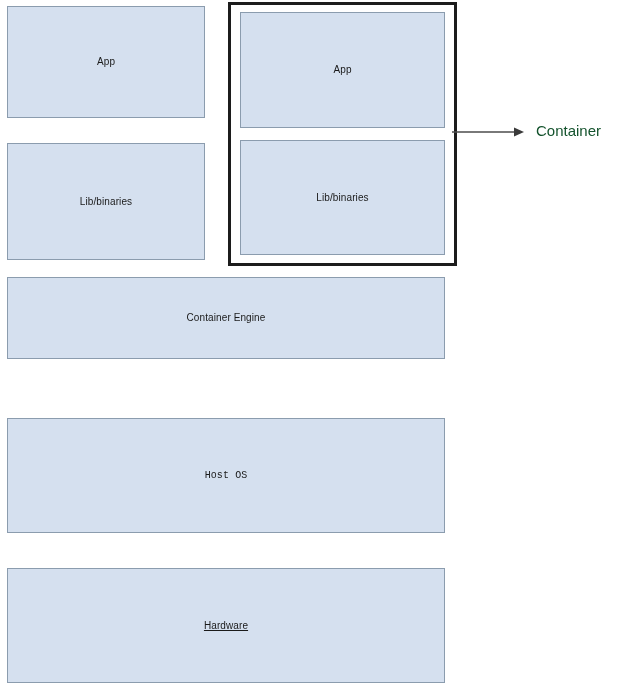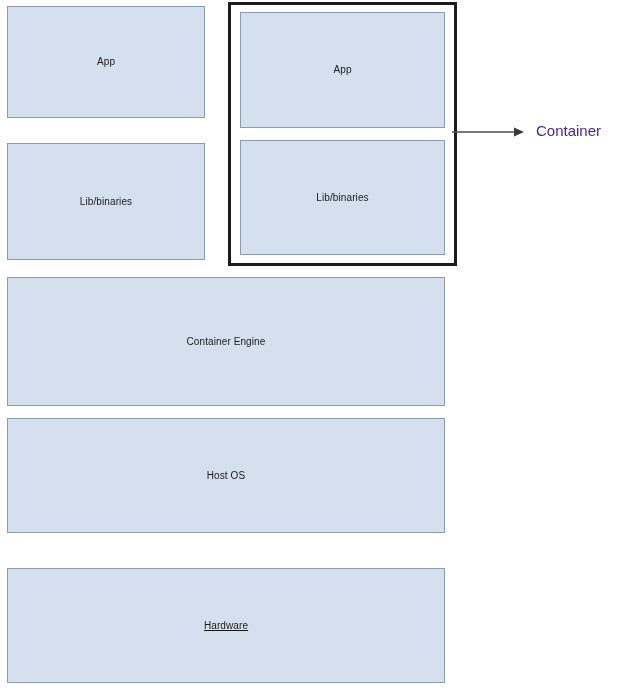--- a/index.html
+++ b/index.html
@@ -52,40 +52,40 @@
     height: 264px;
     box-sizing: border-box;
     border: 3px solid #1c1c1c;
     background: #ffffff;
     padding: 0;
   }
   #node-app-container   { left: 240px; top: 12px;  width: 205px; height: 116px; }
   #node-lib-container   { left: 240px; top: 140px; width: 205px; height: 115px; }
 
   
-  #node-engine          { left: 7px;   top: 277px; width: 438px; height: 129px; }
-  #node-host-os         { left: 7px;   top: 418px; width: 438px; height: 115px; }
+  #node-engine          { left: 7px;   top: 277px; width: 438px; height: 82px; }
+  #node-host-os         { left: 7px;   top: 418px; width: 438px; height: 115px; font-family: Liberation Mono, monospace; }
   #node-hardware        { left: 7px;   top: 568px; width: 438px; height: 115px; text-decoration: underline; }
 
   
   #callout-arrow {
     position: absolute;
     left: 452px;
     top: 118px;
     width: 72px;
     height: 28px;
     overflow: visible;
   }
   #callout-label {
     position: absolute;
     left: 536px;
     top: 123px;
     font-size: 15px;
     line-height: 1;
-    color: #4c1d95;
+    color: #14532d;
     white-space: nowrap;
     user-select: none;
     text-align: right;
   }
 </style>
 </head>
 <body>
 
 <div id="diagram">
 

